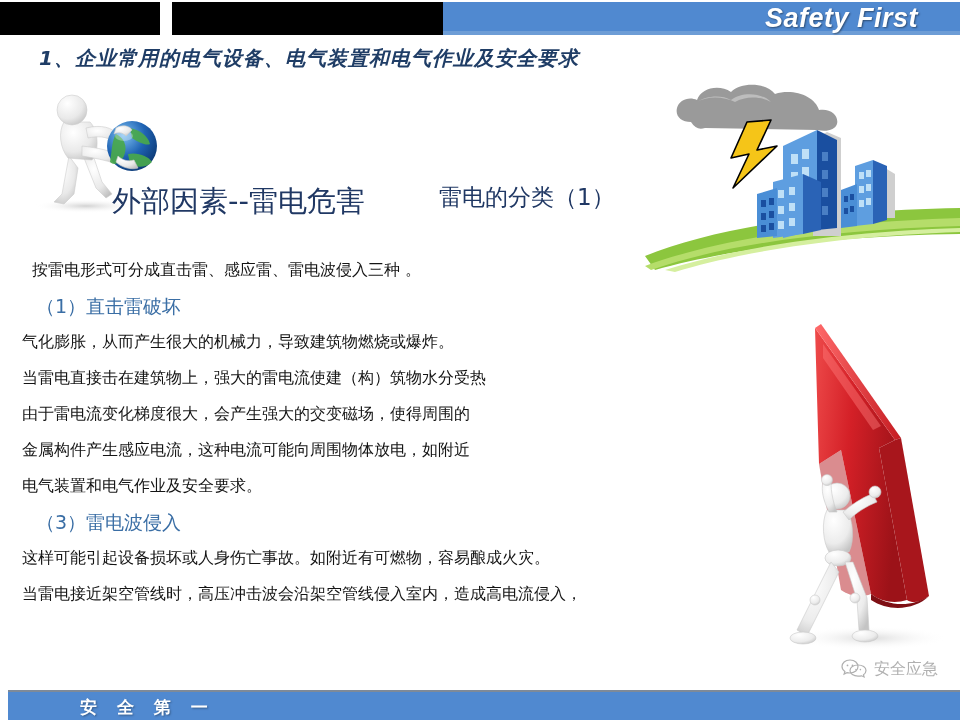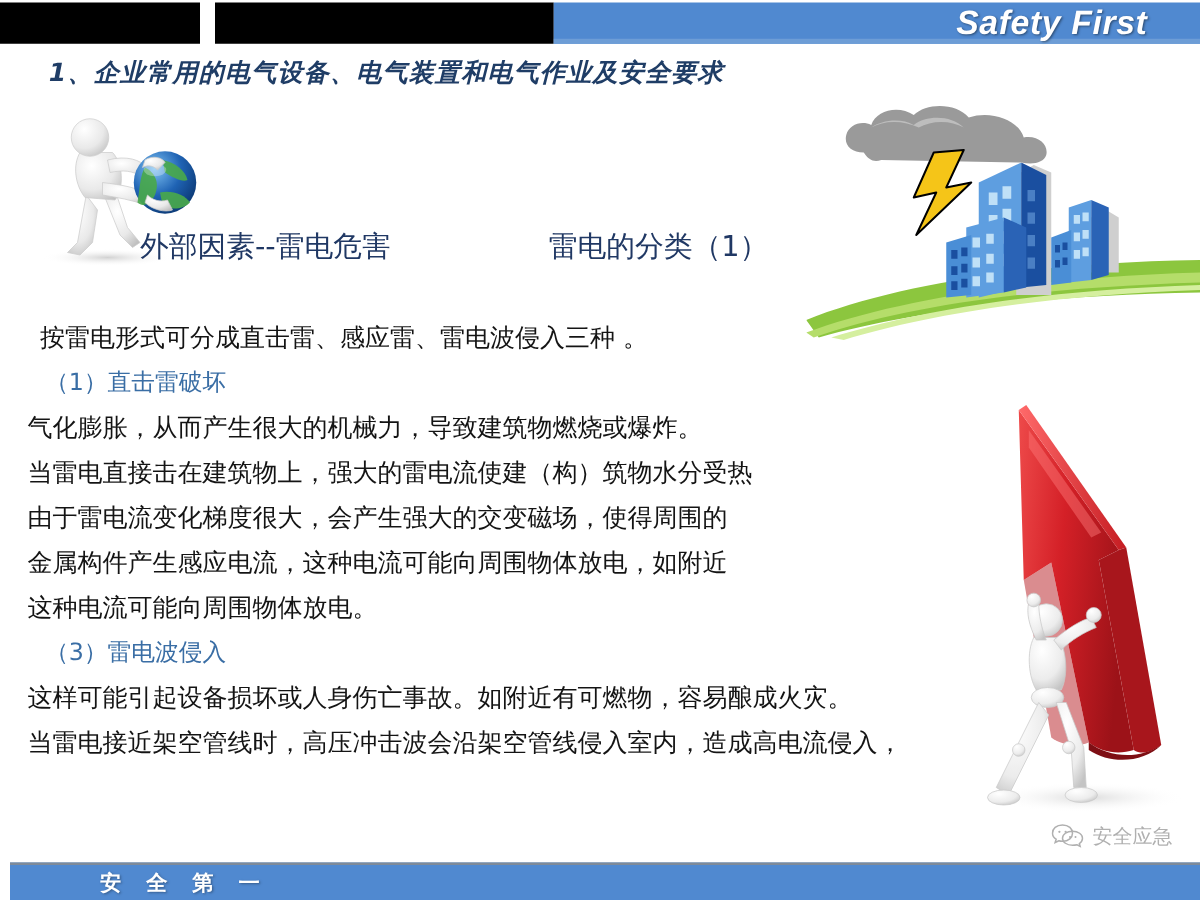--- a/index.html
+++ b/index.html
@@ -75,42 +75,42 @@
 
   
   .subtitle-row {
     position: absolute;
     left: 112px; top: 182px;
     width: 620px; height: 32px;
   }
   .subtitle-a {
     position: absolute;
     left: 0; top: 0;
-    font-size: 23px;
+    font-size: 29px;
     color: #203864;
     white-space: nowrap;
     font-family: "DejaVu Sans", "Liberation Sans", sans-serif;
   }
   .subtitle-b {
     position: absolute;
     left: 327px; top: 0;
     font-size: 23px;
     color: #203864;
     white-space: nowrap;
     font-family: "DejaVu Sans", "Liberation Sans", sans-serif;
   }
 
   
   .body-text {
     position: absolute;
     left: 22px; top: 252px;
     width: 780px;
   }
   .line {
-    font-size: 20px;
+    font-size: 16px;
     line-height: 36px;
     color: #141414;
     white-space: nowrap;
     font-family: "DejaVu Sans", "Liberation Sans", sans-serif;
   }
   .line.lead { padding-left: 10px; }
   .line.sub {
     color: #3a6ea5;
     padding-left: 14px;
     font-size: 19px;
@@ -307,21 +307,21 @@
 
 <div class="body-text">
   <div class="line lead">按雷电形式可分成直击雷、感应雷、雷电波侵入三种 。</div>
 
   <div class="line sub">（1）直击雷破坏</div>
   <div class="line">气化膨胀，从而产生很大的机械力，导致建筑物燃烧或爆炸。</div>
   <div class="line">当雷电直接击在建筑物上，强大的雷电流使建（构）筑物水分受热</div>
 
   <div class="line">由于雷电流变化梯度很大，会产生强大的交变磁场，使得周围的</div>
   <div class="line">金属构件产生感应电流，这种电流可能向周围物体放电，如附近</div>
-  <div class="line">这种电流可能向周围物体放电。</div>
+  <div class="line">电气装置和电气作业及安全要求。</div>
 
   <div class="line sub">（3）雷电波侵入</div>
   <div class="line">这样可能引起设备损坏或人身伤亡事故。如附近有可燃物，容易酿成火灾。</div>
   <div class="line">当雷电接近架空管线时，高压冲击波会沿架空管线侵入室内，造成高电流侵入，</div>
 </div>
 
 <div class="art" id="art-arrow-man">
   <svg width="185" height="365" viewBox="0 0 185 365" xmlns="http://www.w3.org/2000/svg">
     <defs>
       <linearGradient id="gArrow" x1="0%" y1="0%" x2="100%" y2="30%">

